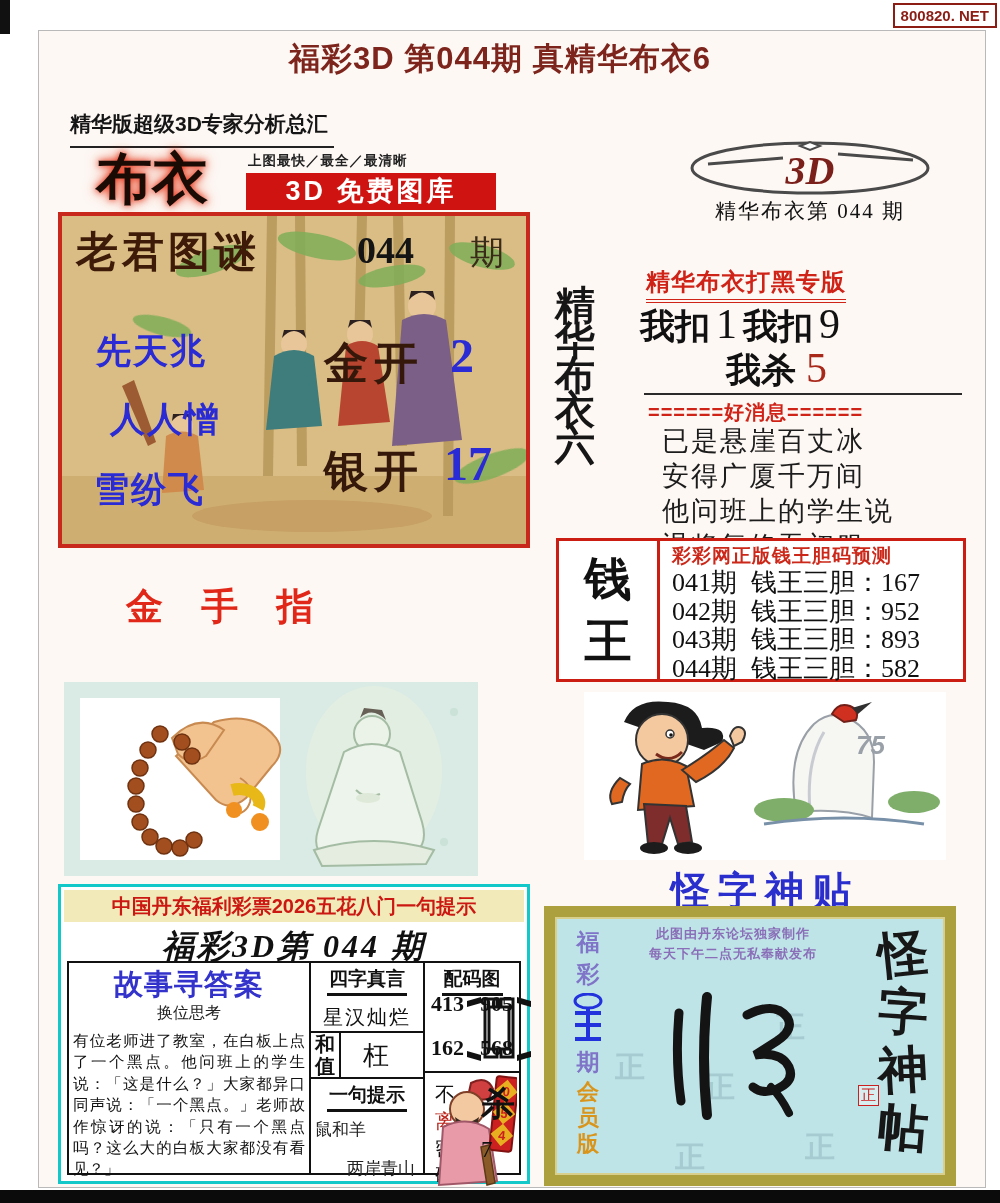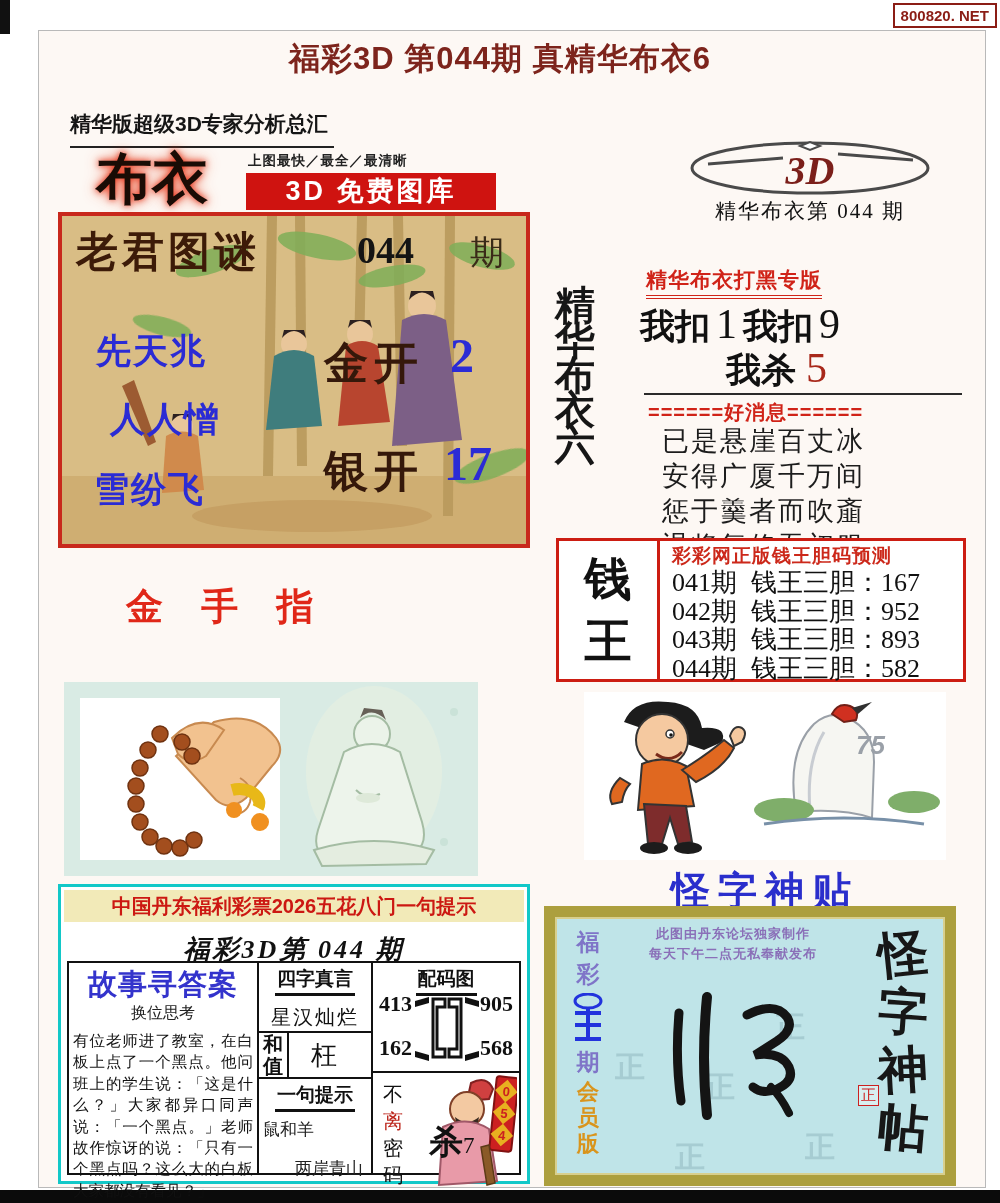--- a/index.html
+++ b/index.html
@@ -35,21 +35,21 @@
   .blue-line{font-size:35px;font-weight:bold;color:#2b2bd5;letter-spacing:2px;}
   .bl1{left:34px;top:112px;} .bl2{left:48px;top:180px;} .bl3{left:32px;top:250px;}
   .gold-label{left:262px;top:118px;font-size:44px;font-weight:bold;color:#35180a;letter-spacing:6px;}
   .gold-value{left:388px;top:112px;font-size:48px;font-weight:bold;color:#2b2bd5;}
   .silver-label{left:262px;top:226px;font-size:44px;font-weight:bold;color:#35180a;letter-spacing:6px;}
   .silver-value{left:382px;top:220px;font-size:48px;font-weight:bold;color:#2b2bd5;}
   
   .vlabel{left:550px;top:288px;width:50px;text-align:center;}
   .vlabel span{display:block;font-size:40px;font-weight:bold;color:#161616;line-height:35px;}
   
-  .dahei-title{left:646px;top:266px;font-size:21px;font-weight:bold;color:#d02318;
+  .dahei-title{left:646px;top:266px;font-size:24px;font-weight:bold;color:#d02318;
                border-bottom:4px double #d02318;padding-bottom:1px;letter-spacing:1px;}
   .dahei-line1{left:640px;top:300px;font-size:35px;font-weight:bold;color:#111;}
   .dahei-line1 .num{font-weight:normal;font-size:42px;padding:0 6px;}
   .dahei-line2{left:726px;top:344px;font-size:35px;font-weight:bold;color:#111;}
   .dahei-line2 .num{font-weight:normal;font-size:42px;color:#a8281a;padding-left:10px;}
   .dahei-rule{left:644px;top:393px;width:318px;height:2px;background:#2a2a2a;}
   .good-news{left:648px;top:399px;font-size:20px;font-weight:bold;color:#d02318;letter-spacing:1px;}
   .poem{left:662px;top:424px;font-size:27px;color:#1c1c1c;line-height:35px;letter-spacing:2px;}
   
   .qw-box{left:556px;top:538px;width:404px;height:138px;border:3px solid #cc1d12;background:#fff;display:flex;}
@@ -63,23 +63,23 @@
   .goldfinger{left:126px;top:582px;font-size:37px;font-weight:bold;color:#e02718;letter-spacing:14px;}
   
   .buddha-panel{left:64px;top:682px;width:414px;height:194px;background:#d9ebe4;}
   
   .cartoon-panel{left:584px;top:692px;width:362px;height:168px;background:#fff;}
   .guaizi-label{left:560px;top:864px;width:410px;text-align:center;font-size:39px;font-weight:bold;color:#2a2ecc;letter-spacing:8px;}
   
   .story-box{left:58px;top:884px;width:472px;height:300px;border:3px solid #12c8c8;background:#fff;padding:3px;box-sizing:border-box;}
   .story-band{height:32px;background:#f2eab8;color:#cc1812;font-weight:bold;font-size:20px;
               text-align:center;line-height:32px;letter-spacing:0;}
-  .story-issue{text-align:center;font-size:26px;font-weight:bold;font-style:italic;letter-spacing:3px;color:#111;margin-top:10px;}
+  .story-issue{text-align:center;font-size:32px;font-weight:bold;font-style:italic;letter-spacing:3px;color:#111;margin-top:3px;}
   .story-table{position:absolute;left:6px;right:6px;top:74px;bottom:6px;border:2px solid #111;display:flex;}
-  .col-left{width:190px;border-right:2px solid #111;padding:2px 4px;box-sizing:border-box;}
+  .col-left{width:242px;border-right:2px solid #111;padding:2px 4px;box-sizing:border-box;}
   .col-mid{width:114px;border-right:2px solid #111;display:flex;flex-direction:column;box-sizing:border-box;}
   .col-right{flex:1;display:flex;flex-direction:column;box-sizing:border-box;}
   .story-header{color:#3333cc;font-weight:bold;font-size:29px;text-align:center;letter-spacing:1px;}
   .story-sub{text-align:center;font-size:16px;color:#222;margin-top:-2px;}
   .story-text{font-size:15.5px;line-height:1.38;color:#111;margin-top:6px;text-align:justify;}
   .cell{box-sizing:border-box;}
   .cell-4w{height:74px;border-bottom:2px solid #111;padding-top:3px;}
   .cell-hz{height:66px;border-bottom:2px solid #111;display:flex;align-items:center;}
   .cell-hint{flex:1;padding-top:3px;}
   .mini-hdr{display:block;margin:0 auto;width:max-content;font-size:19px;font-weight:bold;color:#111;
@@ -202,21 +202,21 @@
   <span>我扣</span><span class="num">1</span><span>我扣</span><span class="num">9</span>
 </div>
 <div class="abs dahei-line2 serif">
   <span>我杀</span><span class="num">5</span>
 </div>
 <div class="abs dahei-rule"></div>
 <div class="abs good-news">======好消息======</div>
 <div class="abs poem serif">
   <div>已是悬崖百丈冰</div>
   <div>安得广厦千万间</div>
-  <div>惩于羹者而吹齑</div>
+  <div>他问班上的学生说</div>
   <div>退将复修吾初服</div>
 </div>
 
 <div class="abs qw-box">
   <div class="qw-left serif">
     <span>钱</span>
     <span>王</span>
   </div>
   <div class="qw-right">
     <div class="qw-header">彩彩网正版钱王胆码预测</div>

